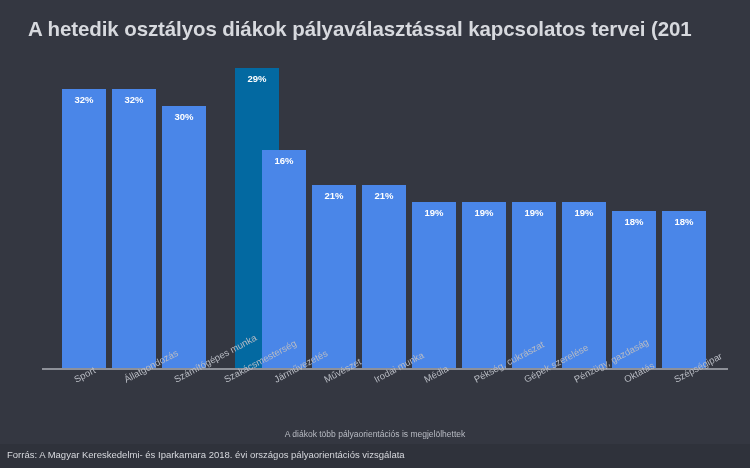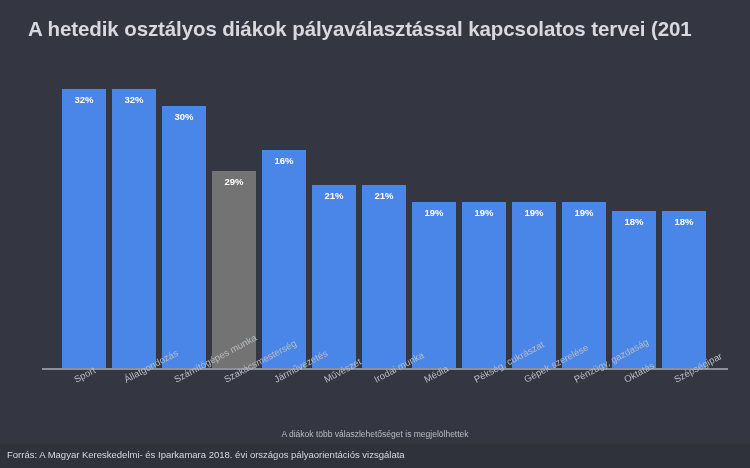--- a/index.html
+++ b/index.html
@@ -142,21 +142,21 @@
           <div class="bar-rect" style="height: 279px; background: rgb(74, 134, 232);">
             <div class="bar-value">32%</div>
           </div>
         </div>
         <div class="bar-group" style="left: 120px; height: 330px;">
           <div class="bar-rect" style="height: 261.562px; background: rgb(74, 134, 232);">
             <div class="bar-value">30%</div>
           </div>
         </div>
         <div class="bar-group" style="left: 170px; height: 252.844px;">
-          <div class="bar-rect" style="height: 197px; background: #737373;">
+          <div class="bar-rect" style="height: 300px; background: #0369a1; margin-left: 23px;">
             <div class="bar-value">29%</div>
           </div>
         </div>
         <div class="bar-group" style="left: 220px; height: 217.969px;">
           <div class="bar-rect" style="height: 217.969px; background: rgb(74, 134, 232);">
             <div class="bar-value">16%</div>
           </div>
         </div>
         <div class="bar-group" style="left: 270px; height: 183.094px;">
           <div class="bar-rect" style="height: 183.094px; background: rgb(74, 134, 232);">
@@ -211,19 +211,19 @@
       <div class="x-label" style="left: 280px; top: 6px;">Művészet</div>
       <div class="x-label" style="left: 330px; top: 6px;">Irodai munka</div>
       <div class="x-label" style="left: 380px; top: 6px;">Média</div>
       <div class="x-label" style="left: 430px; top: 6px;">Pékség, cukrászat</div>
       <div class="x-label" style="left: 480px; top: 6px;">Gépek szerelése</div>
       <div class="x-label" style="left: 530px; top: 6px;">Pénzügy, gazdaság</div>
       <div class="x-label" style="left: 580px; top: 6px;">Oktatás</div>
       <div class="x-label" style="left: 630px; top: 6px;">Szépségipar</div>
     </div>
 
-  <div id="footnote">A diákok több válaszlehetőséget is megjelölhettek</div>
+  <div id="footnote">A diákok több pályaorientációs is megjelölhettek</div>
 
   <div id="source-bar">
     <div id="source-text">Forrás: A Magyar Kereskedelmi- és Iparkamara 2018. évi országos pályaorientációs vizsgálata</div>
   </div>
 
 </div>
 
 </body></html>

